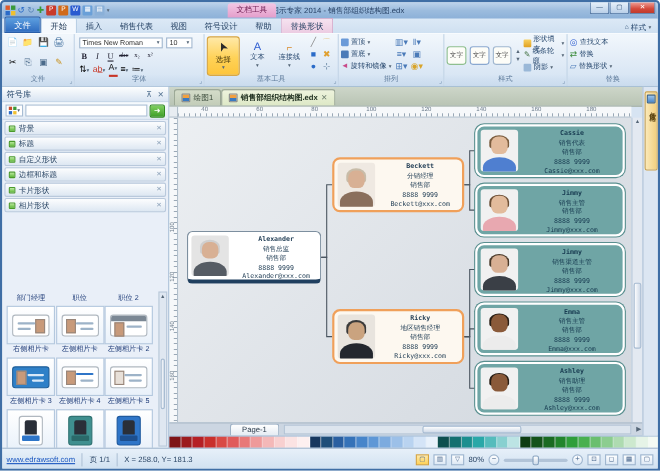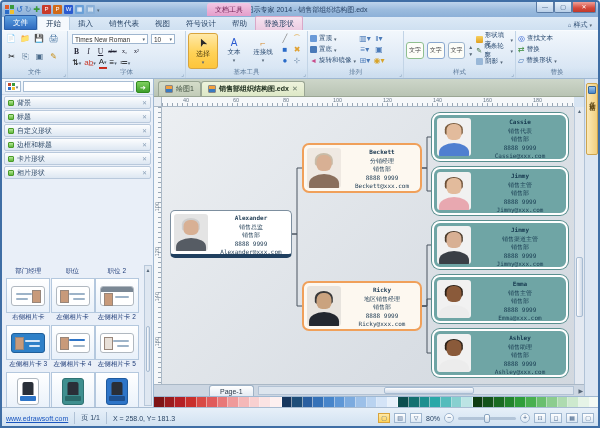--- a/index.html
+++ b/index.html
@@ -322,20 +322,27 @@
       <div class="stackbtn">
           <span class="ic" style="color:#4a7ab8">▱</span>
           <span>替换形状</span>
           <span class="caret">▾</span>
         </div>
       <div class="rgname"><span>替换</span></div>
     </div>
   </div>
 
   <div class="sidebar">
+    <div class="sbhead">
+      <span>符号库</span>
+      <span class="sp">
+          <span>⊼</span>
+          <span>✕</span>
+        </span>
+    </div>
     <div class="sbsearch">
       <div class="sbchip">
           <span class="appgrid" style="width:7px;height:7px">
             <i style="background:#c84a2a"></i>
             <i style="background:#3a9a3a"></i>
             <i style="background:#2a6bc8"></i>
             <i style="background:#f0c030"></i>
           </span>
           <span class="caret">▾</span>
         </div>

